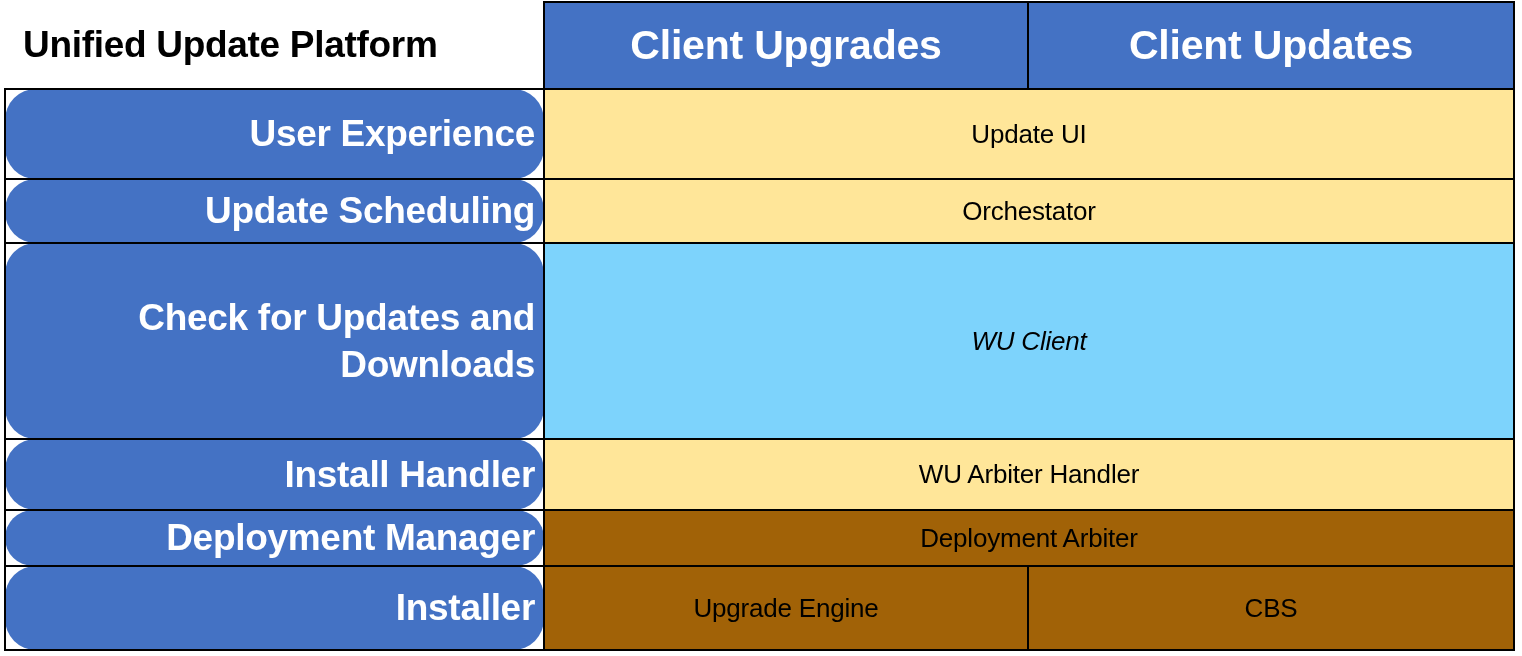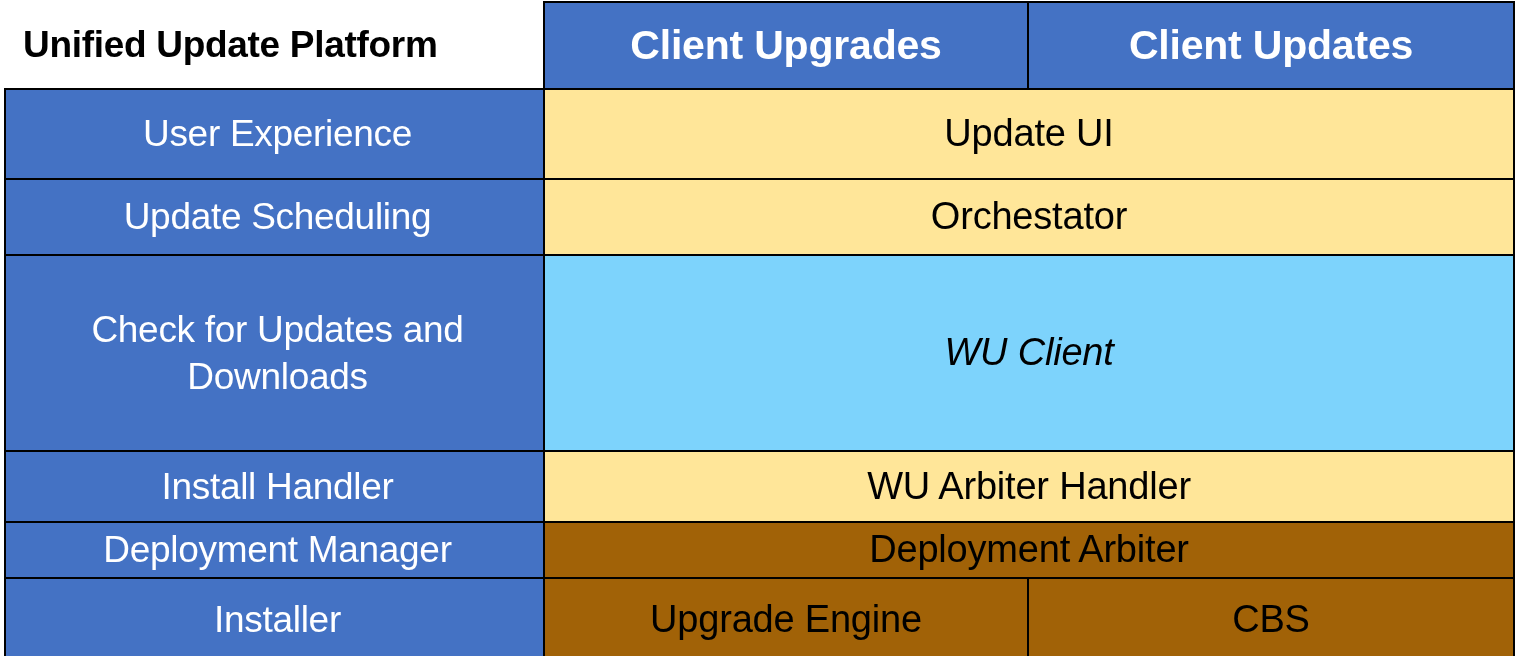--- a/index.html
+++ b/index.html
@@ -60,43 +60,44 @@
     font-size: 41px;
     text-align: center;
     line-height: 1.05;
     letter-spacing: -0.2px;
   }
 
   
   .label-cell {
     background: #4472C4;
     color: #ffffff;
-    font-weight: normal;
+    font-weight: bold;
     font-size: 37px;
     line-height: 1.28;
-    text-align: center;
+    text-align: right;
     padding: 0 8px 0 14px !important;
     letter-spacing: -0.3px;
+    border-radius: 31px;
   }
 
   
   .content-cell {
     color: #000000;
     font-weight: normal;
-    font-size: 38px;
+    font-size: 26px;
     text-align: center;
     line-height: 1.1;
     letter-spacing: -0.2px;
   }
   .fill-yellow { background: #FFE699; }
   .fill-green  { background: #7dd3fc; font-style: italic; }
   .fill-gray   { background: #a16207; }
 
   .row-ux    { height: 90px; }
-  .row-sched { height: 76px; }
+  .row-sched { height: 64px; }
   .row-check { height: 196px; }
   .row-inst  { height: 71px; }
   .row-depl  { height: 56px; }
   .row-insr  { height: 84px; }
   .row-hdr   { height: 87px; }
 </style>
 </head>
 <body>
 
 <table id="uup-table">

